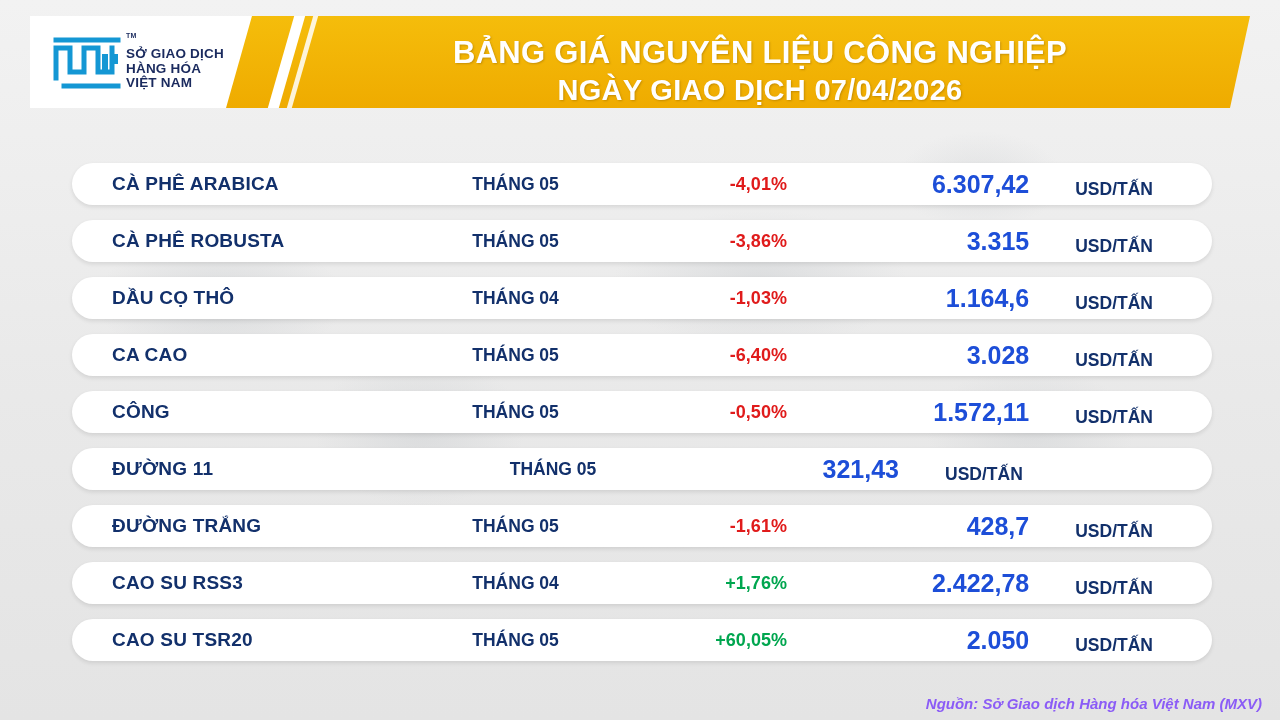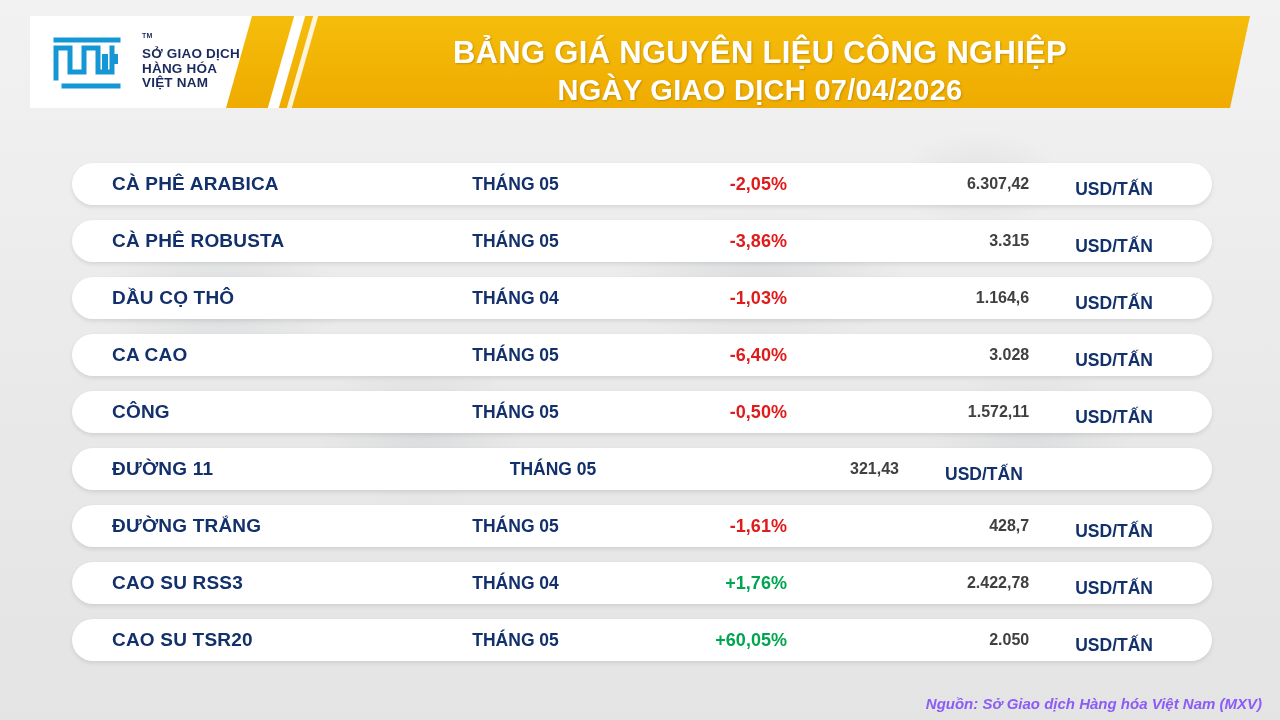--- a/index.html
+++ b/index.html
@@ -64,21 +64,21 @@
   }
   .header-stripe-a { left: 281px; width: 11px; transform: skewX(-16deg); }
   .header-stripe-b { left: 300px; width: 5px;  transform: skewX(-16deg); opacity: .85;}
 
   .logo-wrap {
     position: absolute;
     left: 50px;
     top: 28px;
     display: flex;
     align-items: center;
-    gap: 16px;
+    gap: 0;
   }
   .logo-mark { width: 76px; height: 64px; }
   .logo-text {
     font-size: 13.5px;
     font-weight: bold;
     color: #1a2a5e;
     line-height: 14.5px;
     letter-spacing: .2px;
     text-transform: uppercase;
   }
@@ -156,23 +156,23 @@
     text-align: right;
     font-size: 18px;
     font-weight: bold;
     padding-right: 12px;
   }
   .c-change.down { color: #e01b1b; }
   .c-change.up   { color: #00a64f; }
   .c-price {
     width: 235px;
     text-align: right;
-    font-size: 16px;
-    font-weight: bold;
-    color: #404040;
+    font-size: 25px;
+    font-weight: bold;
+    color: #1d4ed8;
     padding-right: 30px;
   }
   .c-unit {
     width: 150px;
     text-align: left;
     font-size: 17.5px;
     font-weight: bold;
     color: #12306b;
     margin-top: 10px;
   }
@@ -221,21 +221,21 @@
   <div class="header-titles">
     <div class="title-line1">BẢNG GIÁ NGUYÊN LIỆU CÔNG NGHIỆP</div>
     <div class="title-line2">NGÀY GIAO DỊCH 07/04/2026</div>
   </div>
 </div>
 
 <div class="table" id="rows">
     <div class="row">
       <div class="c-name">CÀ PHÊ ARABICA</div>
       <div class="c-month">THÁNG 05</div>
-      <div class="c-change down">-2,05%</div>
+      <div class="c-change down">-4,01%</div>
       <div class="c-price">6.307,42</div>
       <div class="c-unit">USD/TẤN</div>
     </div>
     <div class="row">
       <div class="c-name">CÀ PHÊ ROBUSTA</div>
       <div class="c-month">THÁNG 05</div>
       <div class="c-change down">-3,86%</div>
       <div class="c-price">3.315</div>
       <div class="c-unit">USD/TẤN</div>
     </div>

